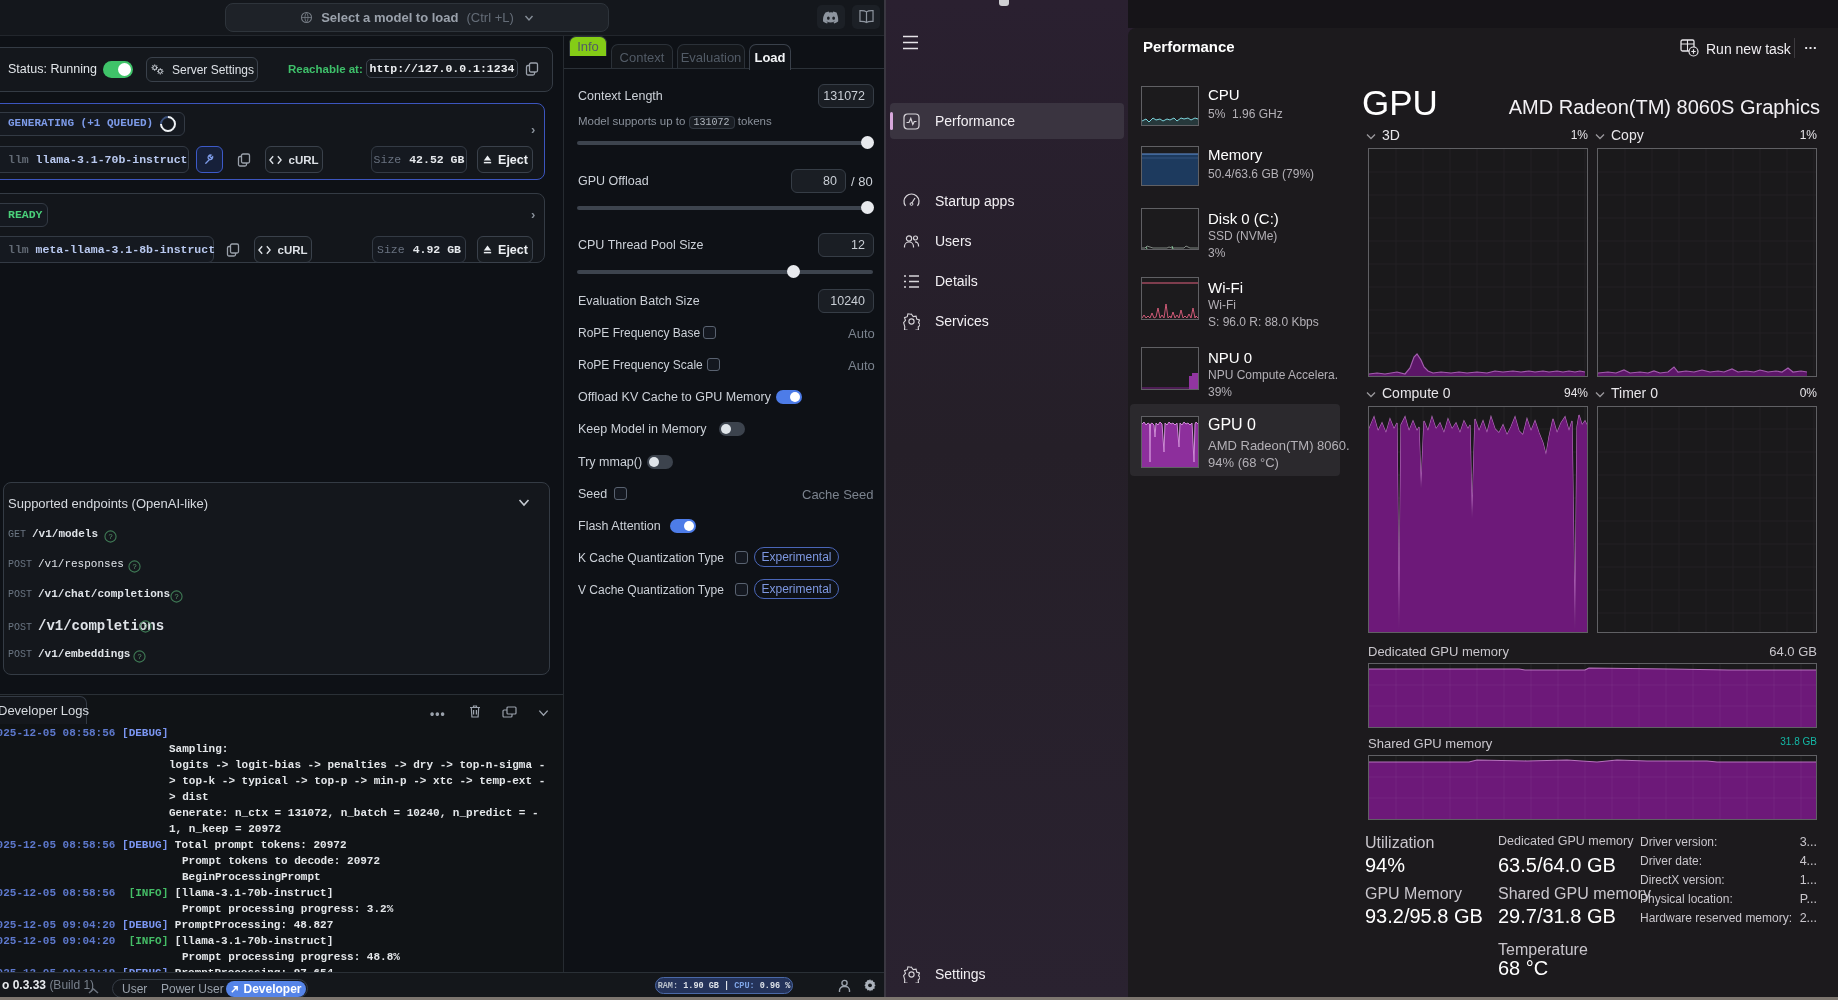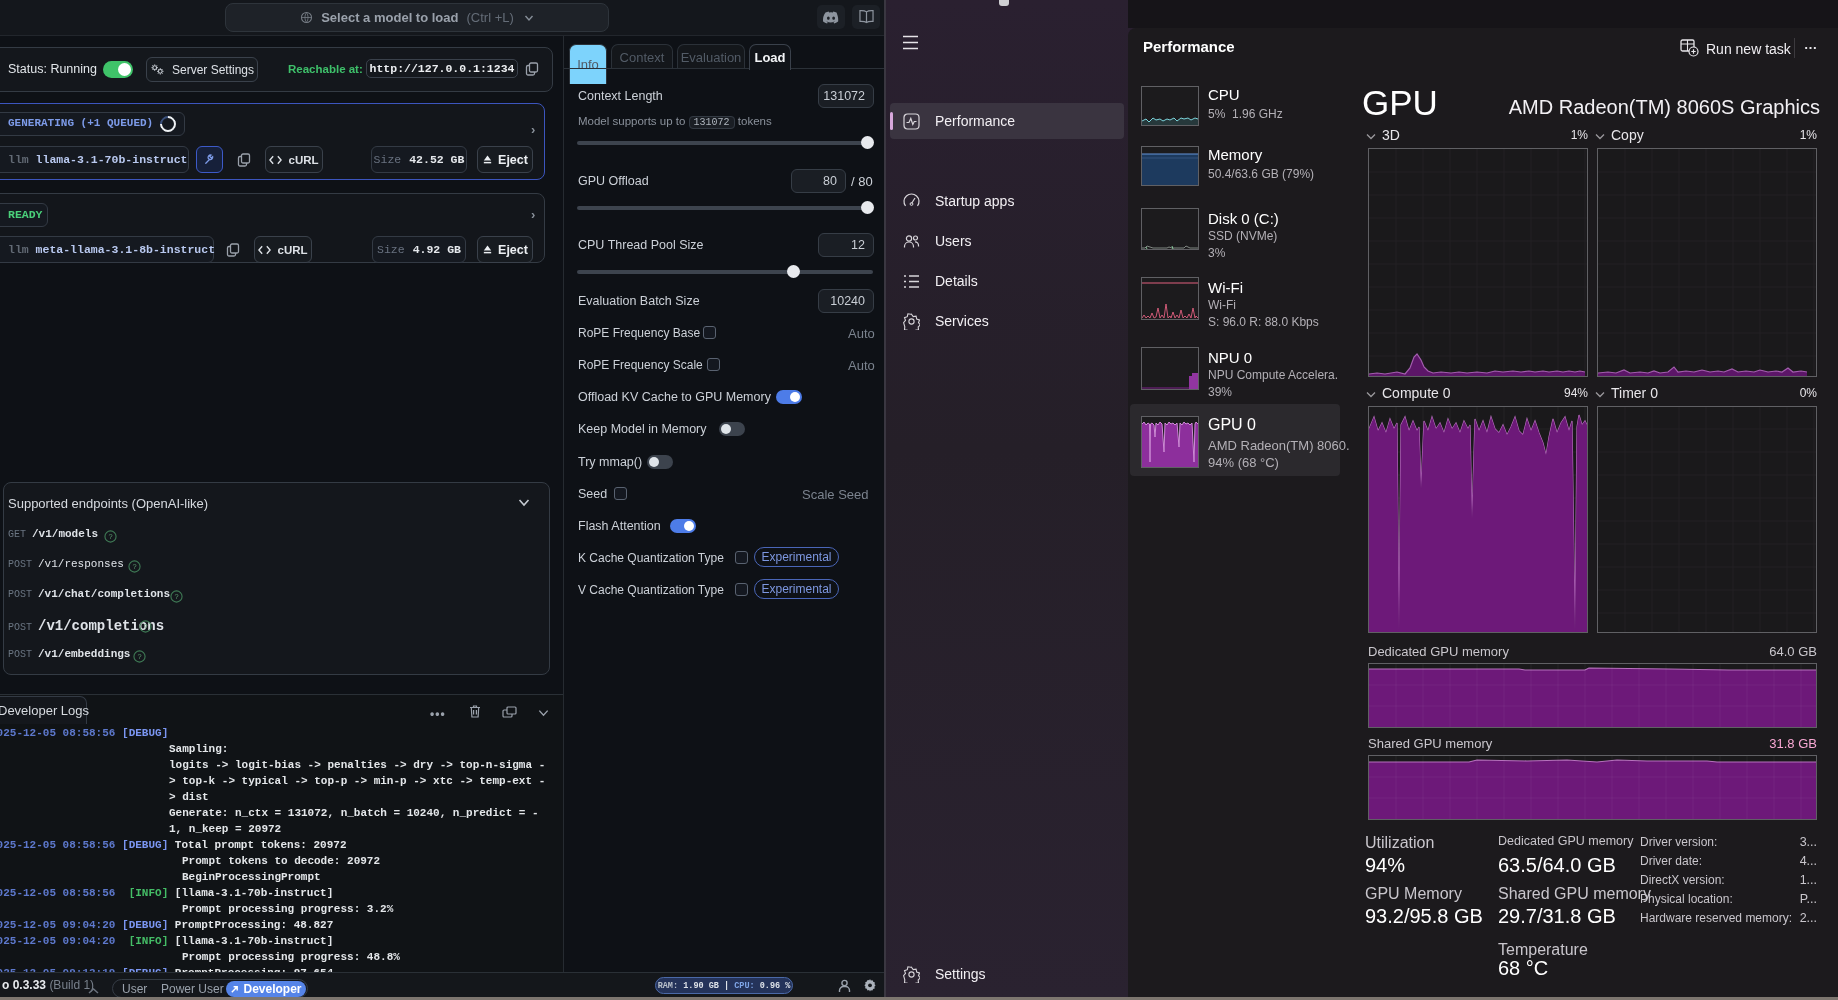--- a/index.html
+++ b/index.html
@@ -199,21 +199,21 @@
 <div class="abs" style="left:-10px;top:160px"><span style="color:#5d78cc">2025-12-05 08:58:56</span>  <span style="color:#44bd66">[INFO]</span> [llama-3.1-70b-instruct]</div>
 <div class="abs" style="left:182px;top:176px">Prompt processing progress: 3.2%</div>
 <div class="abs" style="left:-10px;top:192px"><span style="color:#5d78cc">2025-12-05 09:04:20</span> <span style="color:#7b96f2">[DEBUG]</span> PromptProcessing: 48.827</div>
 <div class="abs" style="left:-10px;top:208px"><span style="color:#5d78cc">2025-12-05 09:04:20</span>  <span style="color:#44bd66">[INFO]</span> [llama-3.1-70b-instruct]</div>
 <div class="abs" style="left:182px;top:224px">Prompt processing progress: 48.8%</div>
 <div class="abs" style="left:-10px;top:240px"><span style="color:#5d78cc">2025-12-05 09:13:19</span> <span style="color:#7b96f2">[DEBUG]</span> PromptProcessing: 97.654</div>
   </div>
  </div>
  <div id="loadpane" class="abs" style="left:564px;top:36px;width:320px;height:936px;background:#0e1116">
 
-  <div class="abs" style="left:5px;top:8px;width:38px;height:40px;border:1px solid #2b3138;border-bottom:none;border-radius:7px 7px 0 0;background:#7dd3fc;color:#525b66;font-size:13px;display:flex;align-items:center;justify-content:center">Info</div>
+  <div class="abs" style="left:5px;top:0;width:38px;height:20px;border:1px solid #2b3138;border-bottom:none;border-radius:7px 7px 0 0;background:#84cc16;color:#525b66;font-size:13px;display:flex;align-items:center;justify-content:center">Info</div>
   <div class="abs" style="left:47px;top:8px;width:62px;height:25px;border:1px solid #2b3138;border-bottom:none;border-radius:7px 7px 0 0;background:#14171b;color:#525b66;font-size:13px;display:flex;align-items:center;justify-content:center">Context</div>
   <div class="abs" style="left:113px;top:8px;width:68px;height:25px;border:1px solid #2b3138;border-bottom:none;border-radius:7px 7px 0 0;background:#14171b;color:#525b66;font-size:13px;display:flex;align-items:center;justify-content:center">Evaluation</div>
   <div class="abs" style="left:0;top:32px;width:321px;height:1px;background:#2b3138"></div>
   <div class="abs" style="left:185px;top:8px;width:42px;height:26px;border:1px solid #3a414b;border-bottom:none;border-radius:7px 7px 0 0;background:#111419;color:#f2f4f6;font-size:13px;font-weight:700;display:flex;align-items:center;justify-content:center">Load</div>
 
   <div class="lbl" style="left:14px;top:53px">Context Length</div>
   <div class="ibox" style="left:254px;top:48px;width:56px;height:24px;font-size:12.5px">131072</div>
   <div class="abs" style="left:14px;top:79px;font-size:11.5px;color:#8a919b">Model supports up to <span class="mono" style="border:1px solid #333a43;border-radius:4px;background:#1a1e24;padding:0 4px;font-size:10px;color:#aeb5bd">131072</span> tokens</div>
   <div class="track" style="left:13px;top:105px;width:296px"></div>
       <div class="knob" style="left:297px;top:100px"></div>
@@ -244,21 +244,21 @@
   <div class="lbl" style="left:14px;top:386px">Keep Model in Memory</div>
       <div class="tgl" style="left:155px;top:386px;background:#3c434d">
         <i style="left:2px;background:#dfe4e9"></i>
       </div>
   <div class="lbl" style="left:14px;top:419px">Try mmap()</div>
       <div class="tgl" style="left:83px;top:419px;background:#3c434d">
         <i style="left:2px;background:#dfe4e9"></i>
       </div>
   <div class="lbl" style="left:14px;top:451px">Seed</div>
       <div class="cb" style="left:50px;top:451px"></div>
-      <div class="abs dim" style="left:238px;top:451px;font-size:13px">Scale Seed</div>
+      <div class="abs dim" style="left:238px;top:451px;font-size:13px">Cache Seed</div>
   <div class="lbl" style="left:14px;top:483px">Flash Attention</div>
       <div class="tgl" style="left:106px;top:483px;background:#4d7ce8">
         <i style="right:2px"></i>
       </div>
   <div class="lbl" style="left:14px;top:515px;font-size:12px">K Cache Quantization Type</div>
       <div class="cb" style="left:171px;top:515px"></div>
   <div class="abs" style="left:190px;top:511px;width:85px;height:20px;border:1px solid #4a66b8;border-radius:10px;color:#7d97e0;font-size:12px;display:flex;align-items:center;justify-content:center">Experimental</div>
   <div class="lbl" style="left:14px;top:547px;font-size:12px">V Cache Quantization Type</div>
       <div class="cb" style="left:171px;top:547px"></div>
   <div class="abs" style="left:190px;top:543px;width:85px;height:20px;border:1px solid #4a66b8;border-radius:10px;color:#7d97e0;font-size:12px;display:flex;align-items:center;justify-content:center">Experimental</div>
@@ -457,21 +457,21 @@
    <svg width="447" height="63" viewBox="0 0 447 63">
     <path d="M0 5h150l6 1h60l4-2 80 1 60 1h87V63H0z" fill="#6d1979"></path>
     <path d="M0 5h150l6 1h60l4-2 80 1 60 1h87" fill="none" stroke="#b671bd" stroke-width="1.2"></path>
     <g stroke="rgba(255,255,255,.05)" stroke-width="1">
             <path d="M27 0v63M54 0v63M81 0v63M108 0v63M135 0v63M162 0v63M189 0v63M216 0v63M243 0v63M270 0v63M297 0v63M324 0v63M351 0v63M378 0v63M405 0v63M432 0v63"></path>
             <path d="M0 21h447M0 42h447"></path>
           </g>
    </svg>
   </div>
   <div class="gh" style="left:240px;top:708px;font-size:13px;color:#c9c6cc">Shared GPU memory</div>
-  <div class="gh" style="left:689px;top:708px;transform:translateX(-100%);font-size:13px;color:#f9a8d4">31.8 GB</div>
+  <div class="gh" style="left:689px;top:708px;transform:translateX(-100%);font-size:10px;color:#14b8a6">31.8 GB</div>
   <div class="chart" style="left:240px;top:727px;width:449px;height:65px">
    <svg width="447" height="63" viewBox="0 0 447 63">
     <path d="M0 6h100l8-2 50 1 40-1 30 2 20-2 30 1h60l10 1h99V63H0z" fill="#6d1979"></path>
     <path d="M0 6h100l8-2 50 1 40-1 30 2 20-2 30 1h60l10 1h99" fill="none" stroke="#b671bd" stroke-width="1.2"></path>
     <g stroke="rgba(255,255,255,.05)" stroke-width="1">
             <path d="M27 0v63M54 0v63M81 0v63M108 0v63M135 0v63M162 0v63M189 0v63M216 0v63M243 0v63M270 0v63M297 0v63M324 0v63M351 0v63M378 0v63M405 0v63M432 0v63"></path>
             <path d="M0 21h447M0 42h447"></path>
           </g>
    </svg>
   </div>

